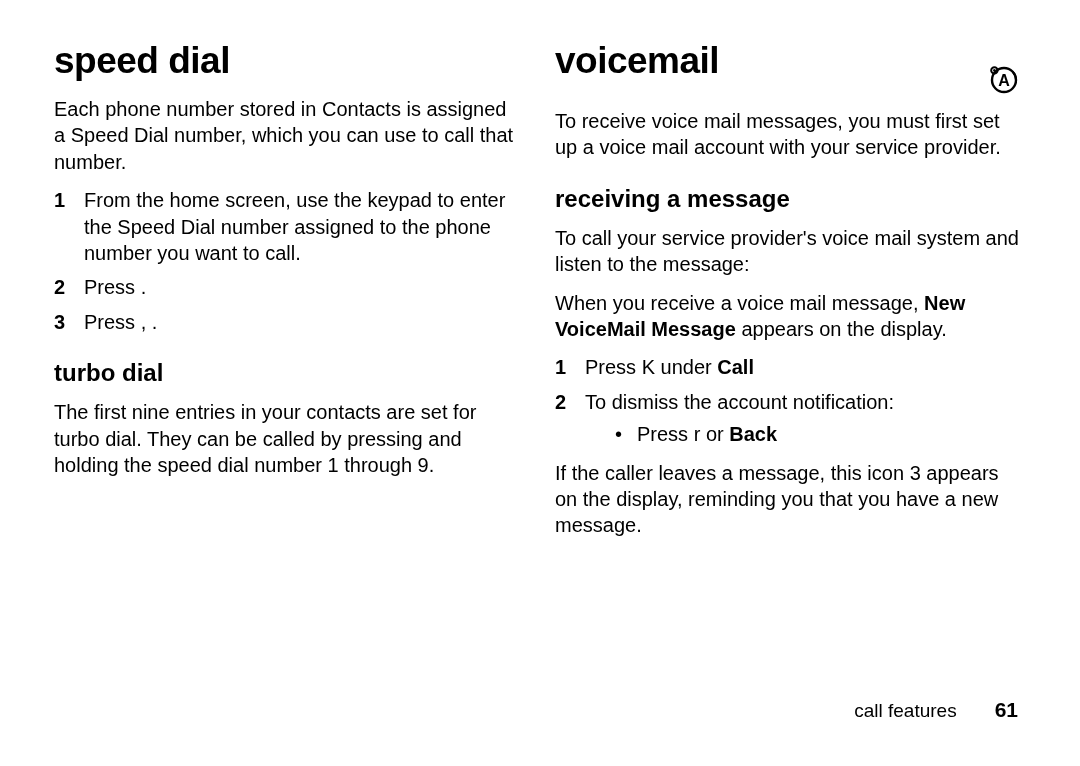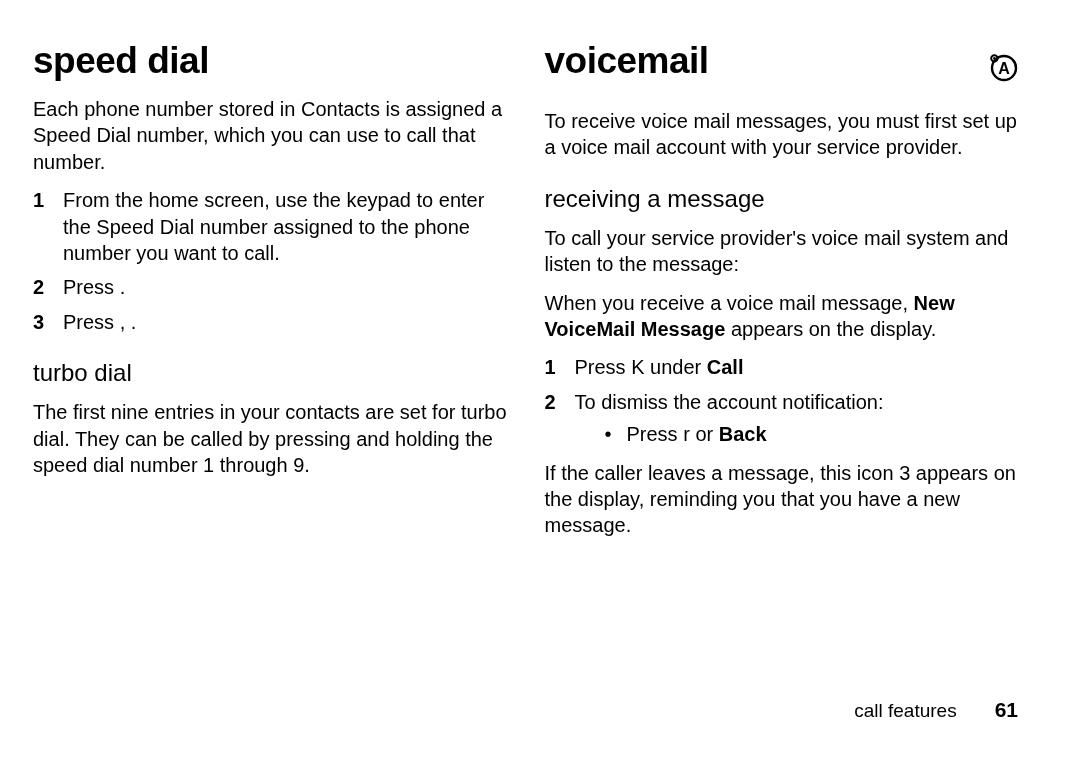--- a/index.html
+++ b/index.html
@@ -9,40 +9,40 @@
     height: 766px;
     background: #fff;
     font-family: Arial, Helvetica, sans-serif;
     color: #000;
   }
   .page {
     position: relative;
     width: 1080px;
     height: 766px;
     box-sizing: border-box;
-    padding: 40px 60px 40px 33px;
+    padding: 40px 60px 40px 54px;
   }
   .columns {
     display: flex;
     flex-direction: row;
     gap: 36px;
   }
   .col {
     flex: 1 1 0;
     min-width: 0;
   }
   h1 {
     font-size: 37px;
     font-weight: bold;
     margin: 0 0 14px 0;
     letter-spacing: -0.5px;
   }
   h2 {
     font-size: 24px;
-    font-weight: normal;
+    font-weight: bold;
     margin: 24px 0 10px 0;
   }
   p {
     font-size: 20px;
     line-height: 1.32;
     margin: 12px 0 12px 0;
   }
   ol.steps {
     list-style: none;
     padding: 0;
@@ -81,21 +81,21 @@
     position: absolute;
     left: 0;
     top: 0;
     font-size: 20px;
   }
   .col-right {
     position: relative;
   }
   .vm-head-row {
     display: flex;
-    align-items: center;
+    align-items: flex-end;
     justify-content: space-between;
     gap: 9px;
   }
   .vm-icon {
     width: 32px;
     height: 32px;
     flex: 0 0 auto;
     margin-left: 8px;
   }
   .footer {

